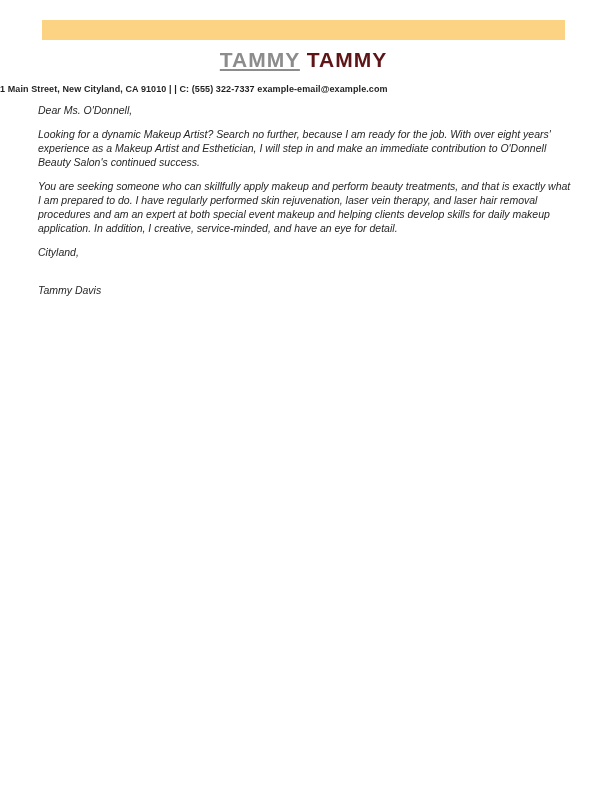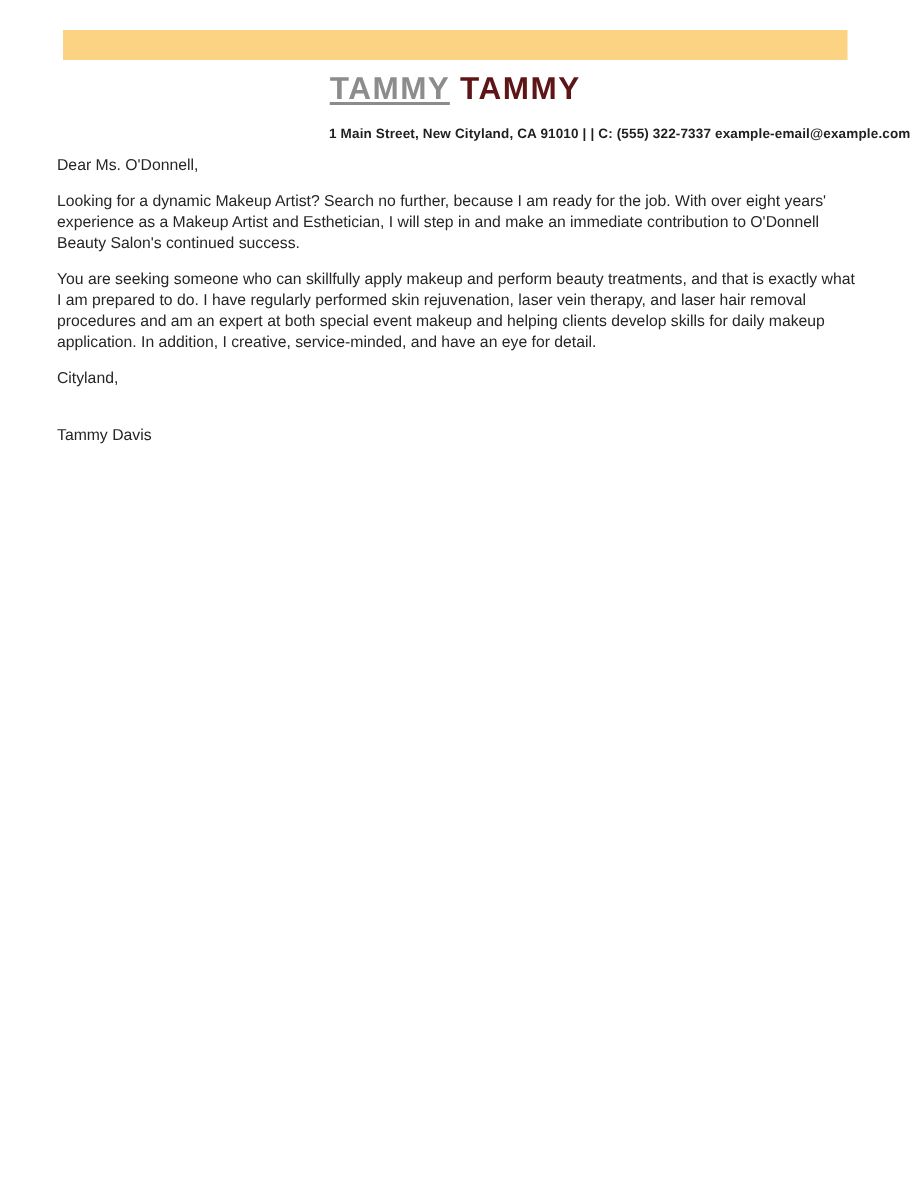--- a/index.html
+++ b/index.html
@@ -36,35 +36,36 @@
     letter-spacing: 1px;
     white-space: nowrap;
   }
   .name .first { color: var(--first-name, #8c8c8c); text-decoration: underline; }
   .name .last  { color: var(--last-name, #5e1517); }
   .contact {
     position: absolute;
     top: 83px;
     left: 0;
     width: 100%;
-    text-align: right;
+    text-align: left;
     font-size: 9px;
     line-height: 12px;
     font-weight: 700;
     color: var(--contact-text, #1f1f1f);
     letter-spacing: 0.1px;
   }
   .letter {
     position: absolute;
     left: 38px;
     right: 35px;
     top: 103px;
     font-size: 10.5px;
     line-height: 14px;
     color: var(--body-text, #262626);
+    font-style: italic;
   }
   .letter p { margin: 0 0 10px 0; }
   .letter p.signature { margin-top: 24px; }
 </style>
 </head>
 <body>
 
 <div class="page">
   <div class="accent-bar"></div>
 

